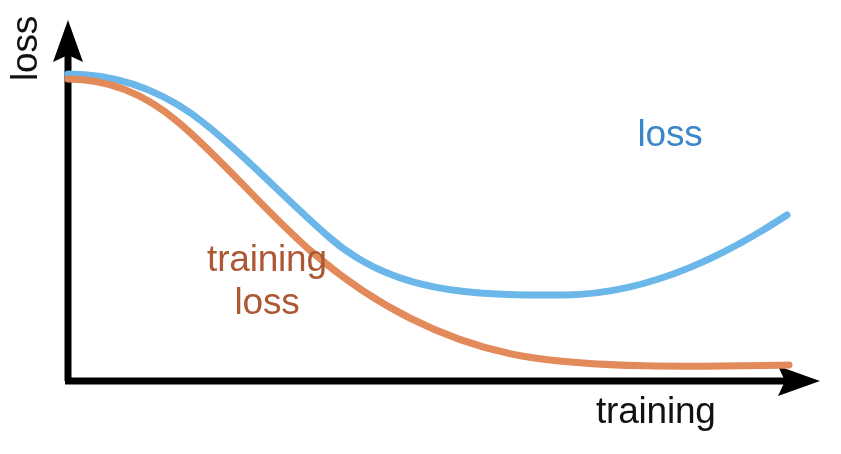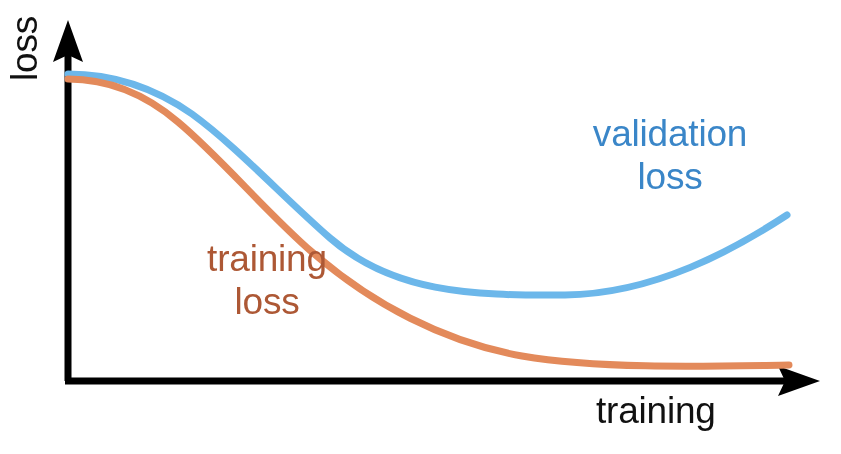--- a/index.html
+++ b/index.html
@@ -95,21 +95,20 @@
              C 220,157 266,212 312,252
              C 372,304 444,342 522,356
              C 604,370 722,366 789,365" fill="none" stroke="#e38a5b" stroke-width="7" stroke-linecap="round" stroke-linejoin="round"></path>
   </svg>
 
   <div id="ylabel" class="axis-label">loss</div>
 
   <div id="xlabel" class="axis-label">training</div>
 
   <div id="validation-label" class="series-label" style="color: rgb(58, 134, 200);">
-    <div>validation</div>
     <div>loss</div>
   </div>
 
   <div id="training-label" class="series-label" style="color: rgb(173, 88, 53);">
     <div>training</div>
     <div>loss</div>
   </div>
 
 </div>
 

